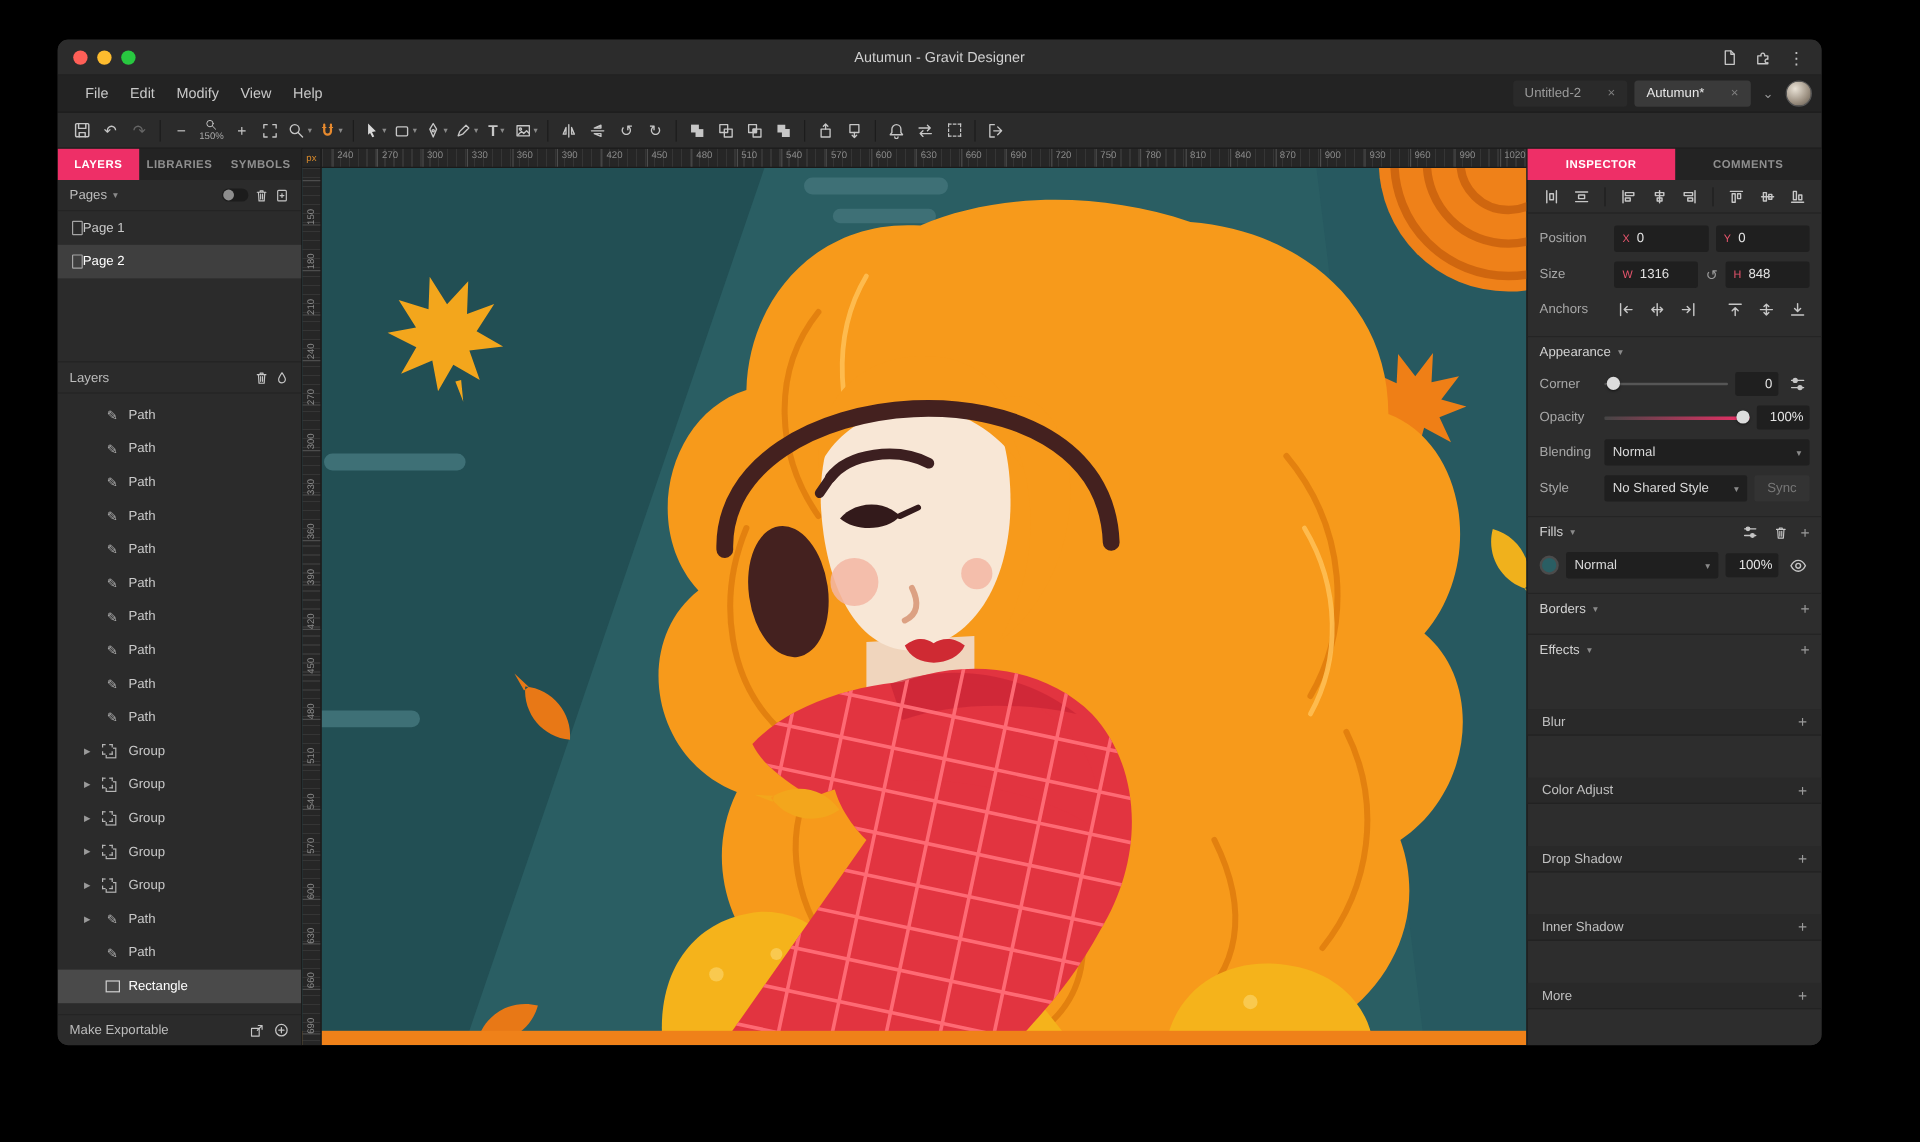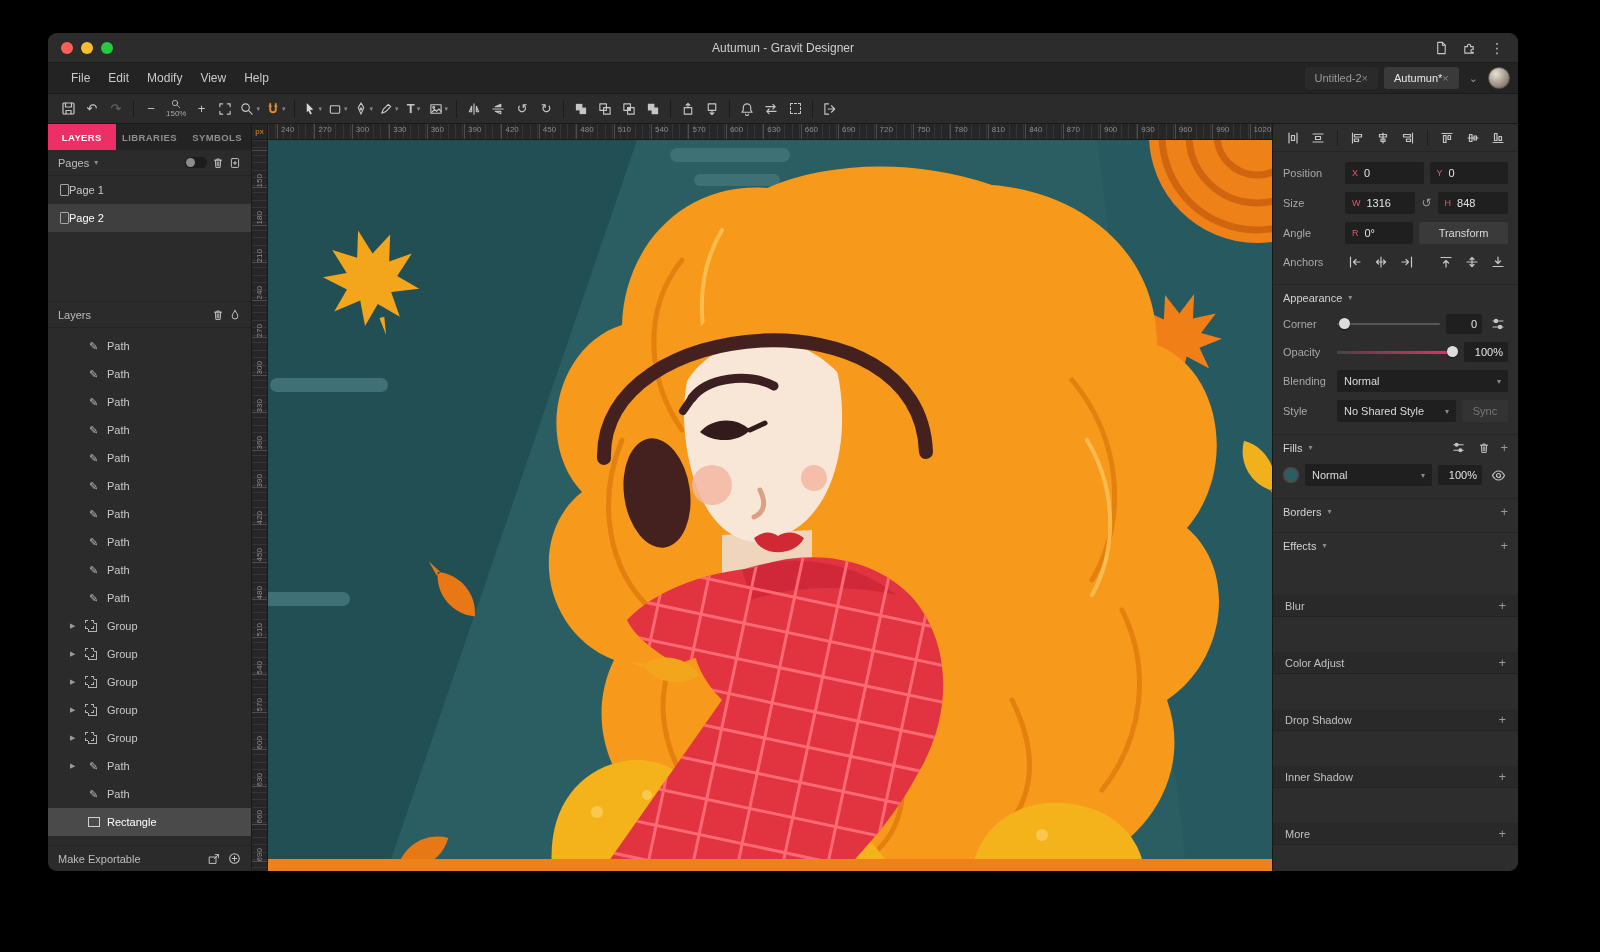--- a/index.html
+++ b/index.html
@@ -13,21 +13,21 @@
   .tl.red{ background:#ff5f57; } .tl.yel{ background:#febc2e; } .tl.grn{ background:#28c840; }
   .wtitle{ position:absolute; left:0; right:0; text-align:center; font-size:12px; color:#cfcfcf; pointer-events:none; }
   .tb-right{ margin-left:auto; display:flex; align-items:center; gap:14px; padding-right:14px; color:#bdbdbd; }
   .tb-right svg{ display:block; }
   .kebab{ font-size:14px; color:#bdbdbd; line-height:1; }
 
   
   .menubar{ height:31px; background:#232323; border-bottom:1px solid #1b1b1b; display:flex; align-items:center; padding:0 8px 0 14px; }
   .menu-item{ font-size:12px; color:#c9c9c9; padding:0 9px; cursor:default; }
   .doc-tabs{ margin-left:auto; display:flex; align-items:center; gap:6px; }
-  .doc-tab{ display:flex; align-items:center; gap:0; height:22px; padding:0 10px; border-radius:3px; background:#2a2a2a; color:#9a9a9a; font-size:11px; }
+  .doc-tab{ display:flex; align-items:center; gap:22px; height:22px; padding:0 10px; border-radius:3px; background:#2a2a2a; color:#9a9a9a; font-size:11px; }
   .doc-tab.active{ background:#3a3a3a; color:#e8e8e8; }
   .doc-tab .x{ font-size:11px; color:#808080; }
   .tab-chev{ color:#9a9a9a; font-size:11px; padding:0 4px; }
   .avatar{ width:22px; height:22px; border-radius:50%; background:radial-gradient(circle at 35% 30%, #e9e2d6, #9b8f80 60%, #5d554b); border:1px solid #555; }
 
   
   .toolbar{ height:30px; background:#2b2b2b; border-bottom:1px solid #191919; display:flex; align-items:center; padding:0 8px; }
   .tbtn{ height:24px; min-width:24px; display:flex; align-items:center; justify-content:center; gap:2px; color:#c6c6c6; font-size:13px; border-radius:3px; padding:0 3px; }
   .tbtn .caret{ font-size:7px; color:#8a8a8a; }
   .tbtn.dim{ color:#666; }
@@ -710,20 +710,24 @@
 
         <use href="#leaf2" transform="translate(205,455) rotate(140)" fill="#e87816"></use>
         <use href="#leaf2" transform="translate(420,530) rotate(100)" fill="#f3a61c"></use>
         <use href="#leaf2" transform="translate(172,712) rotate(60)" fill="#e87816"></use>
 
         <rect x="0" y="719" width="1020" height="12" fill="#ef8119"></rect>
       </svg>
     </div>
 
     <div class="right-panel">
+      <div class="itabs">
+        <div class="itab active">INSPECTOR</div>
+        <div class="itab">COMMENTS</div>
+      </div>
 
       <div class="align-row">
         <span class="abtn">
             <svg width="14" height="14" viewBox="0 0 14 14" class="ic">
               <path d="M3 2v10M11 2v10"></path>
               <rect x="5.5" y="4.5" width="3" height="5"></rect>
             </svg>
           </span>
         <span class="abtn">
             <svg width="14" height="14" viewBox="0 0 14 14" class="ic">
@@ -794,28 +798,20 @@
             <span class="pfx">W</span>
             <span>1316</span>
           </span>
         <span class="sync-ic">↺</span>
         <span class="field">
             <span class="pfx">H</span>
             <span>848</span>
           </span>
       </div>
       <div class="irow">
-        <span class="ilabel">Angle</span>
-        <span class="field" style="flex:0 0 68px">
-            <span class="pfx">R</span>
-            <span>0°</span>
-          </span>
-        <span class="btn">Transform</span>
-      </div>
-      <div class="irow">
         <span class="ilabel">Anchors</span>
         <span class="abtn">
             <svg width="14" height="14" viewBox="0 0 14 14" class="ic">
               <path d="M2.5 2v10M12 7H5.5M8 4.5L5.5 7 8 9.5"></path>
             </svg>
           </span>
         <span class="abtn">
             <svg width="14" height="14" viewBox="0 0 14 14" class="ic">
               <path d="M7 2v10M2.5 7h9M4.5 5l-2 2 2 2M9.5 5l2 2-2 2"></path>
             </svg>

